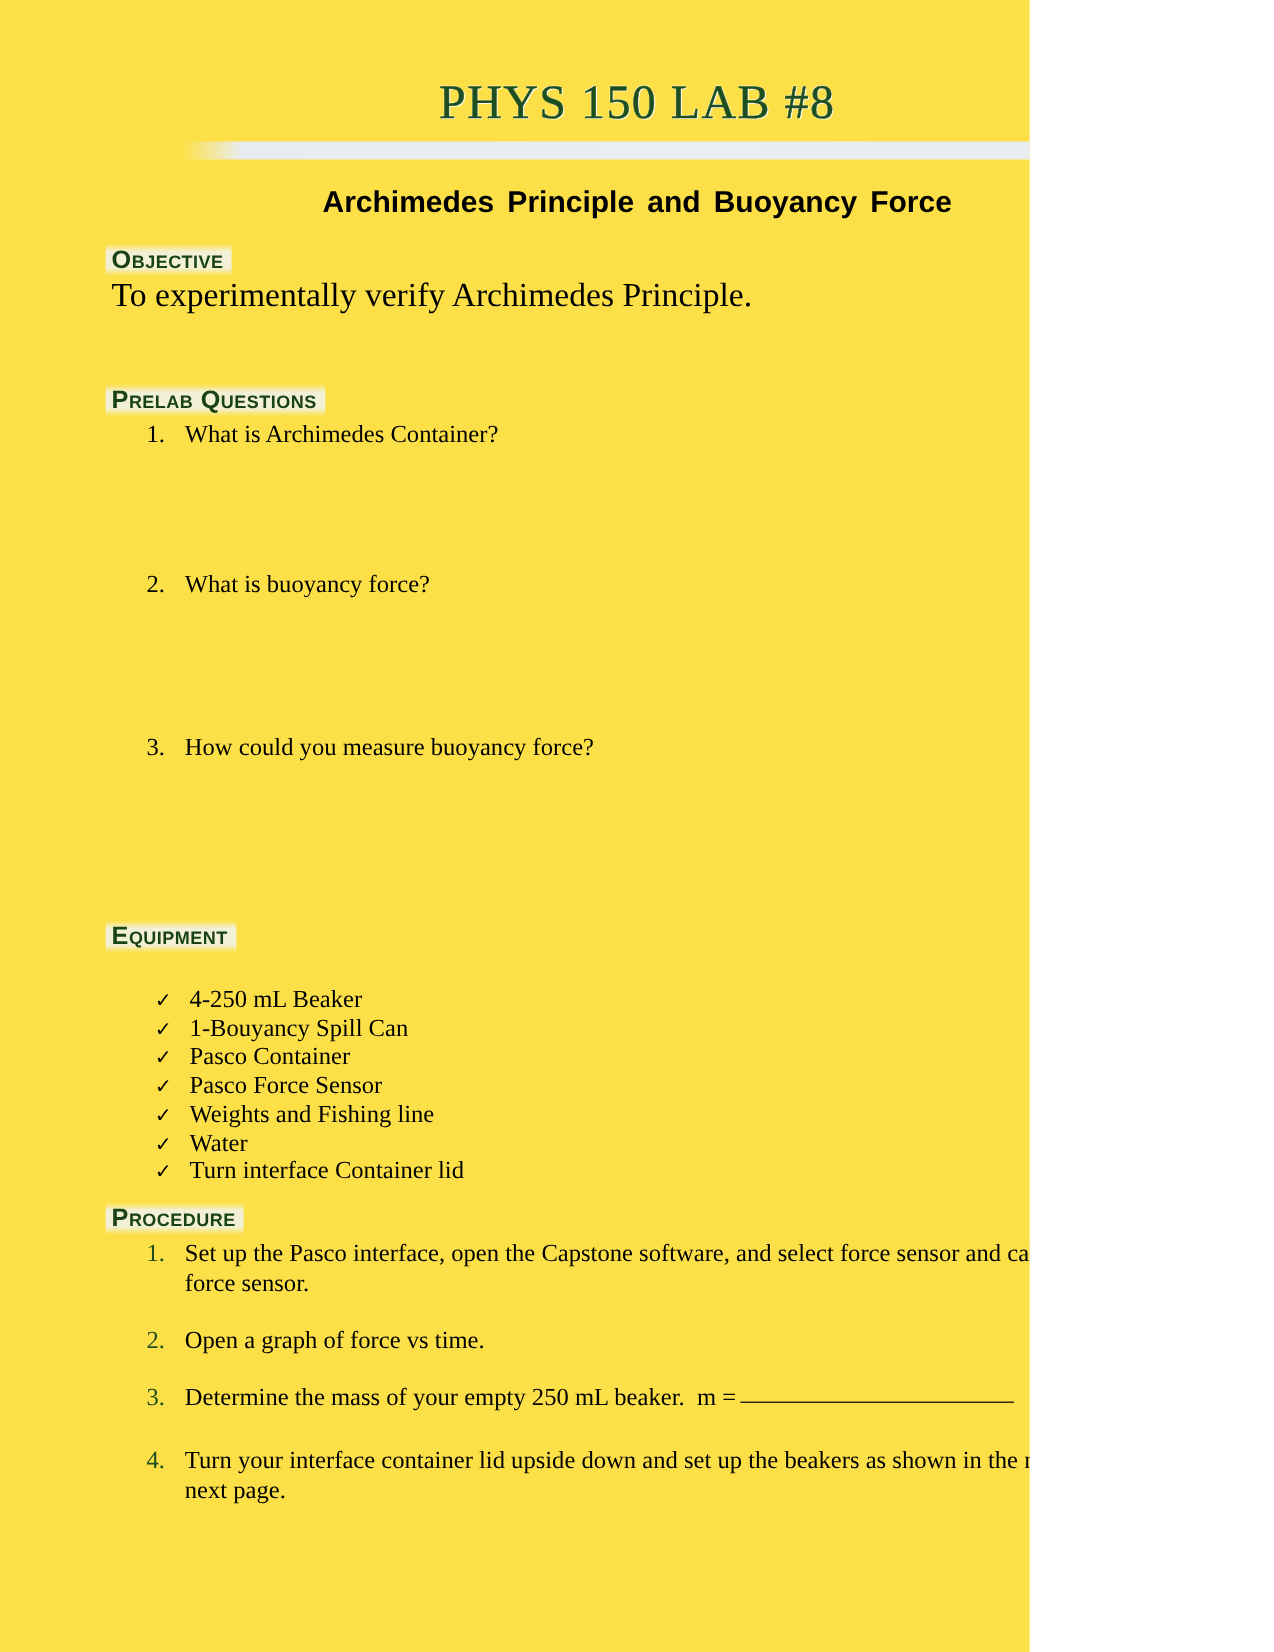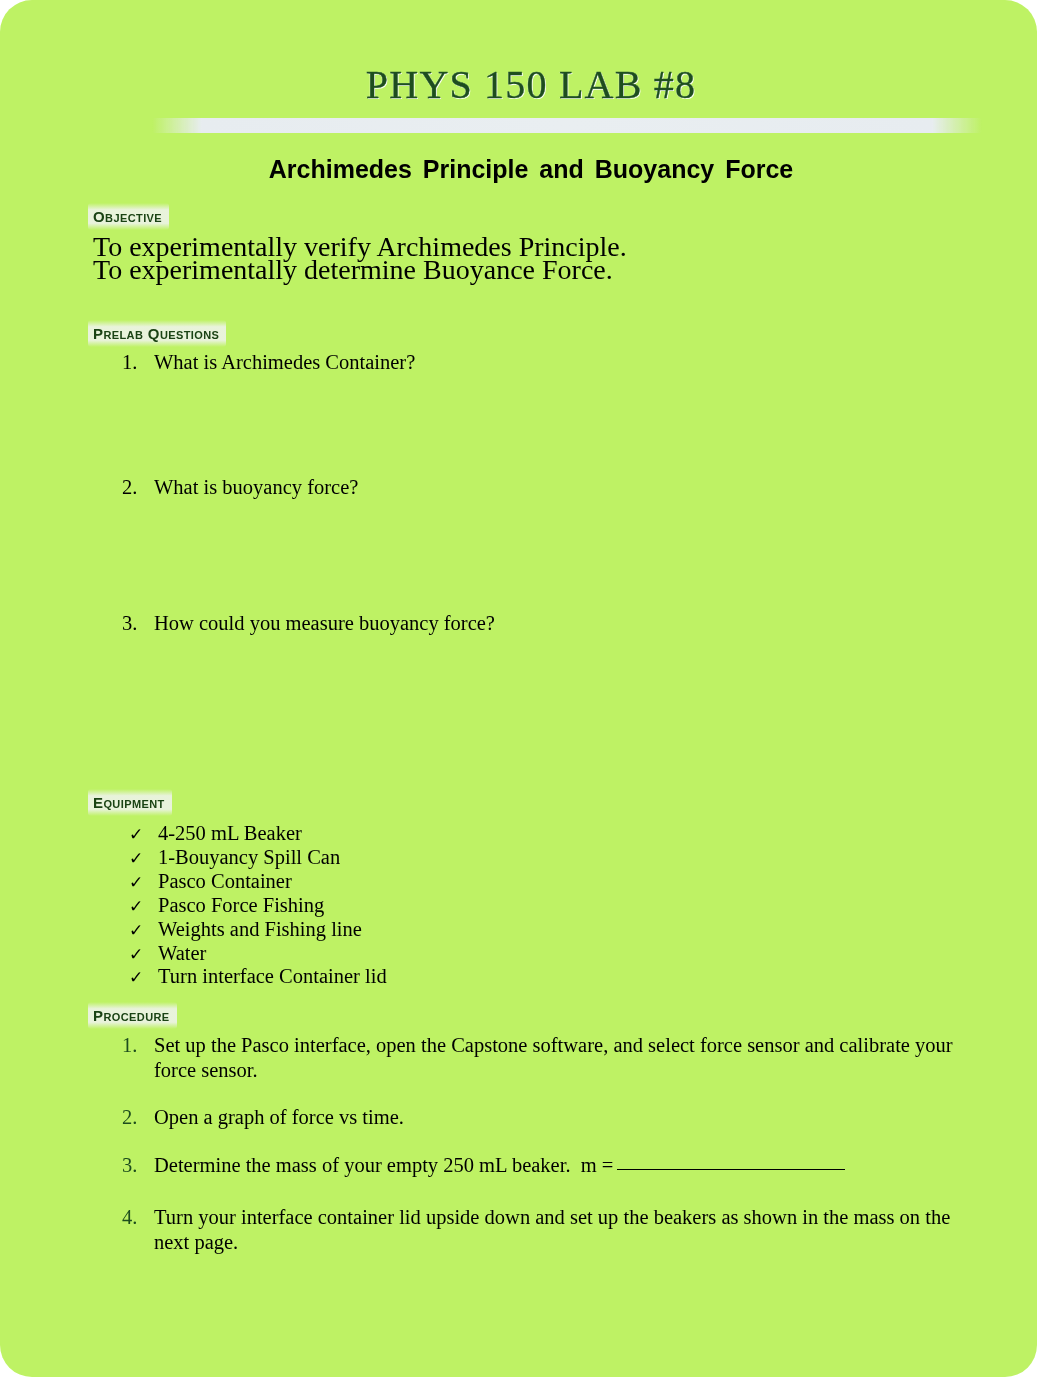--- a/index.html
+++ b/index.html
@@ -3,27 +3,26 @@
 <meta charset="utf-8">
 <style>
   html, body {
     margin: 0;
     padding: 0;
     background: #ffffff;
   }
 
   .page {
     position: relative;
-    width: 1037px;
+    width: 858px;
     height: 1377px;
-    background: #bef264;
+    background: #fde047;
     overflow: hidden;
     font-family: "Liberation Serif", "DejaVu Serif", serif;
     color: #000000;
-    border-radius: 32px;
   }
 
   
   .title-block {
     position: absolute;
     left: 0;
     top: 62px;
     width: 1062px;
     text-align: center;
   }
@@ -69,21 +68,21 @@
     line-height: 30px;
     word-spacing: 4px;
     color: #000000;
   }
 
   
   .heading {
     position: absolute;
     font-family: "Liberation Sans", "DejaVu Sans", sans-serif;
     font-weight: bold;
-    font-size: 15px;
+    font-size: 21px;
     line-height: 25px;
     font-variant: small-caps;
     letter-spacing: 0.4px;
     color: #1a4314;
     background: linear-gradient(to bottom,
                 rgba(243,245,243,0.0) 0%,
                 rgba(240,243,240,0.85) 25%,
                 rgba(240,243,240,0.85) 75%,
                 rgba(243,245,243,0.0) 100%);
     padding: 1px 7px 1px 5px;
@@ -164,56 +163,55 @@
 <div class="page">
 
   <div class="title-block">
     <div class="doc-title">PHYS 150 LAB #8</div>
   </div>
   <div class="title-rule"></div>
   <div class="doc-subtitle">Archimedes Principle and Buoyancy Force</div>
 
   <div class="heading" style="left:88px; top:203px;">Objective</div>
   <div class="body-text" style="left:93px; top:235px; width:700px;">To experimentally verify Archimedes Principle.</div>
-  <div class="body-text" style="left:93px; top:258px; width:700px;">To experimentally determine Buoyance Force.</div>
 
   <div class="heading" style="left:88px; top:320px;">Prelab Questions</div>
 
   <div class="num-item" style="left:122px; top:350px; width:740px;">
     <span class="marker">1.</span>
     <span class="item-text">What is Archimedes Container?</span>
   </div>
 
   <div class="num-item" style="left:122px; top:475px; width:740px;">
     <span class="marker">2.</span>
     <span class="item-text">What is buoyancy force?</span>
   </div>
 
   <div class="num-item" style="left:122px; top:611px; width:740px;">
     <span class="marker">3.</span>
     <span class="item-text">How could you measure buoyancy force?</span>
   </div>
 
-  <div class="heading" style="left:88px; top:789px;">Equipment</div>
+  <div class="heading" style="left:88px; top:767px;">Equipment</div>
 
   <div class="check-item" style="left:129px; top:821px; width:600px;">
     <span class="check">✓</span>
     <span class="check-text">4-250 mL Beaker</span>
   </div>
   <div class="check-item" style="left:129px; top:845px; width:600px;">
     <span class="check">✓</span>
     <span class="check-text">1-Bouyancy Spill Can</span>
   </div>
   <div class="check-item" style="left:129px; top:869px; width:600px;">
     <span class="check">✓</span>
     <span class="check-text">Pasco Container</span>
   </div>
   <div class="check-item" style="left:129px; top:893px; width:600px;">
     <span class="check">✓</span>
-    <span class="check-text">Pasco Force Fishing</span>
+    <span class="check-text">Pasco Force Sensor</span>
   </div>
   <div class="check-item" style="left:129px; top:917px; width:600px;">
     <span class="check">✓</span>
     <span class="check-text">Weights and Fishing line</span>
   </div>
   <div class="check-item" style="left:129px; top:941px; width:600px;">
     <span class="check">✓</span>
     <span class="check-text">Water</span>
   </div>
   <div class="check-item" style="left:129px; top:964px; width:600px;">

